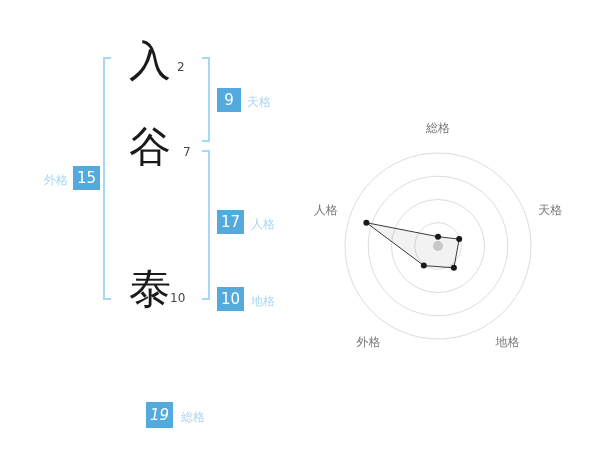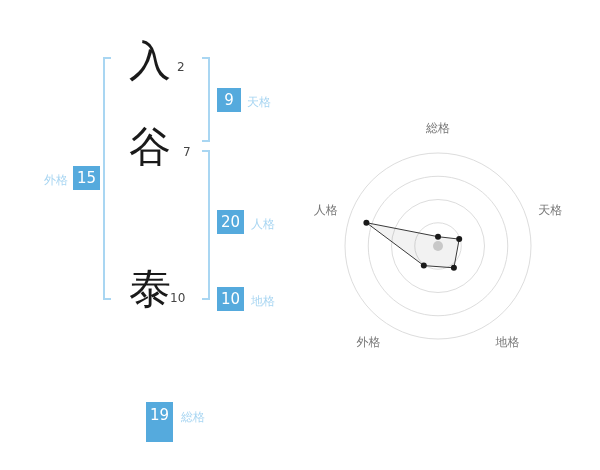--- a/index.html
+++ b/index.html
@@ -21,21 +21,21 @@
     border-left:2px solid #a9d6f2;border-top:2px solid #a9d6f2;border-bottom:2px solid #a9d6f2;
   }
   .bracket-right{
     border-right:2px solid #a9d6f2;border-top:2px solid #a9d6f2;border-bottom:2px solid #a9d6f2;
   }
   .badge{
     position:absolute;background:#55aadd;color:#ffffff;
     font-size:15px;height:24px;min-width:24px;line-height:24px;
     text-align:center;padding:0 4px;box-sizing:border-box;
   }
-  .badge-lg{height:40px;line-height:26px;}
+  .badge-lg{height:26px;line-height:26px;font-style:italic;}
   .kaku-label{
     position:absolute;color:#a9d6f2;font-size:12px;white-space:nowrap;
   }
   .radar{
     position:absolute;left:295px;top:105px;
   }
 </style>
 </head>
 <body>
 
@@ -51,21 +51,21 @@
 
   <div class="bracket bracket-left" style="left:103px;top:57px;height:243px"></div>
   <span class="kaku-label" style="left:44px;top:172px">外格</span>
   <span class="badge" style="left:73px;top:166px">15</span>
 
   <div class="bracket bracket-right" style="left:202px;top:57px;height:85px"></div>
   <span class="badge" style="left:217px;top:88px">9</span>
   <span class="kaku-label" style="left:247px;top:94px">天格</span>
 
   <div class="bracket bracket-right" style="left:202px;top:150px;height:150px"></div>
-  <span class="badge" style="left:217px;top:210px">20</span>
+  <span class="badge" style="left:217px;top:210px">17</span>
   <span class="kaku-label" style="left:251px;top:216px">人格</span>
 
   <span class="badge" style="left:217px;top:287px">10</span>
   <span class="kaku-label" style="left:251px;top:293px">地格</span>
 
   <span class="badge badge-lg" style="left:146px;top:402px">19</span>
   <span class="kaku-label" style="left:181px;top:409px">総格</span>
 
   <svg class="radar" width="290" height="285" viewBox="0 0 290 285">
       <circle cx="143" cy="141" r="23.25" fill="none" stroke="#dddddd" stroke-width="1"></circle>

